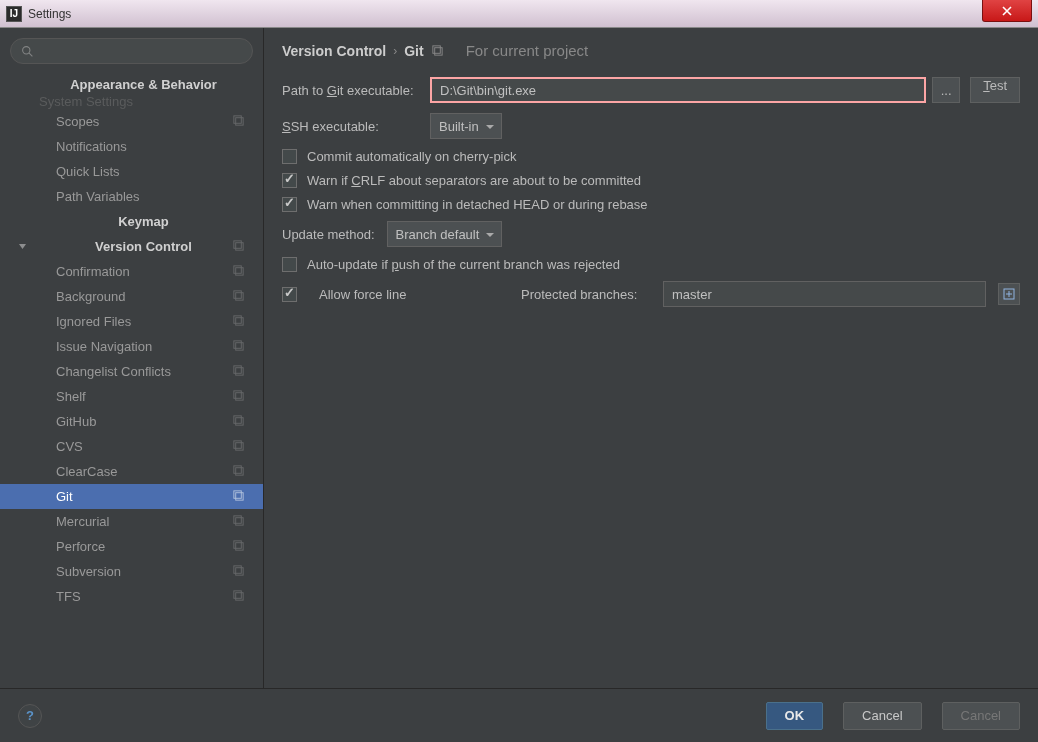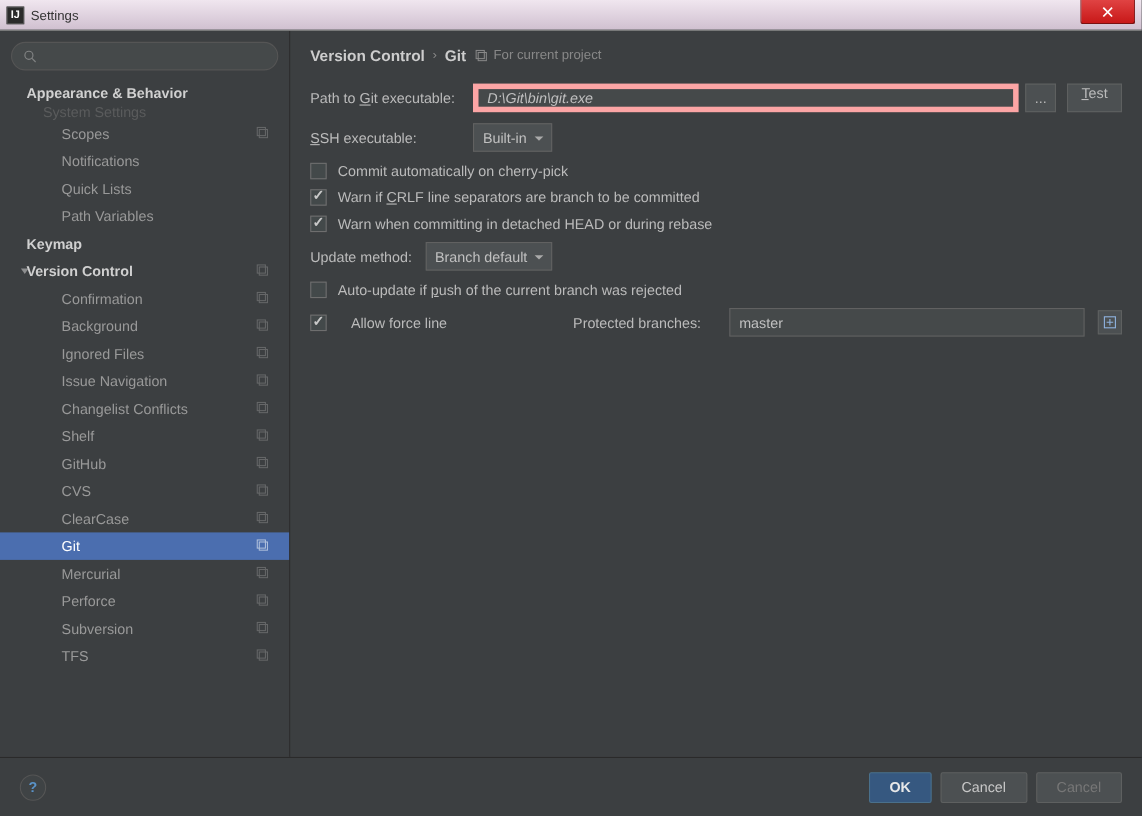--- a/index.html
+++ b/index.html
@@ -16,57 +16,57 @@
     .main { display: flex; height: 660px; }
     
     
     .sidebar { width: 264px; background: #3c3f41; border-right: 1px solid #282828; padding-top: 10px; }
     .search-wrap { padding: 0 10px 8px 10px; }
     .search-box { width: 100%; height: 26px; background: #45494a; border: 1px solid #555; border-radius: 13px; display: flex; align-items: center; padding: 0 10px; }
     .search-box svg { width: 13px; height: 13px; opacity: 0.6; }
     .sidebar-list { overflow-y: auto; height: 610px; }
     .s-item { height: 25px; display: flex; align-items: center; padding-left: 38px; color: #bbbbbb; cursor: pointer; position: relative; }
     .s-item.lv3 { padding-left: 56px; color: #999; }
-    .s-item.bold { font-weight: bold; color: #d0d0d0; padding-left: 24px; }
+    .s-item.bold { font-weight: bold; color: #d0d0d0; padding-left: 24px; justify-content: center; }
     .s-item.selected { background: #4b6eaf; color: #fff; }
     .s-item .copy-icon { position: absolute; right: 18px; opacity: 0.45; }
     .s-item.selected .copy-icon { opacity: 0.7; }
     .expand-icon { position: absolute; left: 18px; opacity: 0.7; }
     .cut-top { color: #777; padding-left: 39px; text-decoration: line-through; text-decoration-color: rgba(0,0,0,0); overflow: hidden; height: 14px; display: flex; align-items: flex-end; font-size: 13px; margin-top: -2px; opacity: 0.5; }
     
     
     .content { flex: 1; padding: 14px 18px; background: #3c3f41; }
     .breadcrumb { font-size: 14px; font-weight: bold; color: #cdcdcd; display: flex; align-items: center; gap: 7px; margin-bottom: 18px; }
     .bc-sep { color: #888; font-weight: normal; font-size: 12px; }
-    .bc-scope { font-size: 12px; color: #888; font-weight: normal; display: inline-flex; align-items: center; gap: 5px; }
+    .bc-scope { font-size: 15px; color: #888; font-weight: normal; display: inline-flex; align-items: center; gap: 22px; }
     
     .form-row { display: flex; align-items: center; margin-bottom: 10px; min-height: 26px; }
     .form-label { color: #bbbbbb; margin-right: 10px; width: 138px; }
     .form-label.narrow { width: auto; margin-right: 12px; }
-    .text-input { flex: 1; height: 26px; background: #45494a; border: 5px solid #fca5a5; color: #c0c0c0; padding: 0 8px; font-size: 13px; font-style: italic; }
+    .text-input { flex: 1; height: 26px; background: #45494a; border: 2px solid #fca5a5; color: #c0c0c0; padding: 0 8px; font-size: 13px; }
     .btn-browse { width: 28px; height: 26px; background: #4c5052; border: 1px solid #5e6060; color: #bbb; display: flex; align-items: center; justify-content: center; margin-left: 6px; cursor: pointer; }
     .btn-test { height: 26px; padding: 0 12px; background: #4c5052; border: 1px solid #5e6060; color: #bbb; margin-left: 10px; cursor: pointer; text-decoration: underline; text-decoration-color: transparent; }
     
     .select-box { height: 26px; background: #4c5052; border: 1px solid #616161; color: #c0c0c0; padding: 0 22px 0 8px; display: inline-flex; align-items: center; position: relative; min-width: 60px; cursor: pointer; }
     .select-box::after { content: ""; position: absolute; right: 7px; top: 50%; margin-top: -1px; border: 4px solid transparent; border-top-color: #aaa; }
     
     .checkbox-row { display: flex; align-items: center; margin-bottom: 9px; padding-left: 0; }
     .chk { width: 15px; height: 15px; border: 1px solid #6e6e6e; background: #43494a; margin-right: 10px; position: relative; cursor: pointer; flex-shrink: 0; }
     .chk.checked::after { content: "✓"; position: absolute; left: 1px; top: -3px; color: #c9c9c9; font-size: 13px; font-weight: bold; }
     .chk-label { color: #bbbbbb; }
     .u { text-decoration: underline; }
     
     .pb-row { display: flex; align-items: center; gap: 12px; }
     .pb-input { flex: 1; height: 26px; background: #45494a; border: 1px solid #616161; color: #c0c0c0; padding: 0 8px; font-size: 13px; }
     .pb-add { width: 22px; height: 22px; border: 1px solid #5e6060; background: #4c5052; display: flex; align-items: center; justify-content: center; cursor: pointer; }
     
     
     .footer { height: 54px; border-top: 1px solid #282828; background: #3c3f41; display: flex; align-items: center; padding: 0 18px; }
     .help-icon { width: 24px; height: 24px; border: 1px solid #555; border-radius: 50%; display: flex; align-items: center; justify-content: center; color: #5a93c9; font-weight: bold; cursor: pointer; background: #3f4345; }
-    .footer-btns { margin-left: auto; display: flex; gap: 8px; justify-content: space-between; }
+    .footer-btns { margin-left: auto; display: flex; gap: 20px; justify-content: space-between; }
     .btn { height: 28px; padding: 0 18px; background: #4c5052; border: 1px solid #5e6060; color: #c8c8c8; cursor: pointer; font-size: 13px; border-radius: 2px; }
     .btn.primary { background: #365880; border-color: #4a708b; color: #e8e8e8; font-weight: bold; }
     .btn.disabled { color: #777; }
     
     .copy-svg { width: 13px; height: 13px; }
   </style>
 </head>
 <body>
 
 <div class="titlebar">
@@ -252,21 +252,21 @@
       <span class="form-label"><span class="u">S</span><span>SH executable:</span></span>
       <div class="select-box">Built-in</div>
     </div>
 
     <div class="checkbox-row">
       <div class="chk"></div>
       <span class="chk-label">Commit automatically on cherry-pick</span>
     </div>
     <div class="checkbox-row">
       <div class="chk checked"></div>
-      <span class="chk-label"><span>Warn if </span><span class="u">C</span><span>RLF line separators are branch to be committed</span></span>
+      <span class="chk-label"><span>Warn if </span><span class="u">C</span><span>RLF about separators are about to be committed</span></span>
     </div>
     <div class="checkbox-row">
       <div class="chk checked"></div>
       <span class="chk-label">Warn when committing in detached HEAD or during rebase</span>
     </div>
 
     <div class="form-row">
       <span class="form-label narrow">Update method:</span>
       <div class="select-box" style="min-width:110px">Branch default</div>
     </div>

